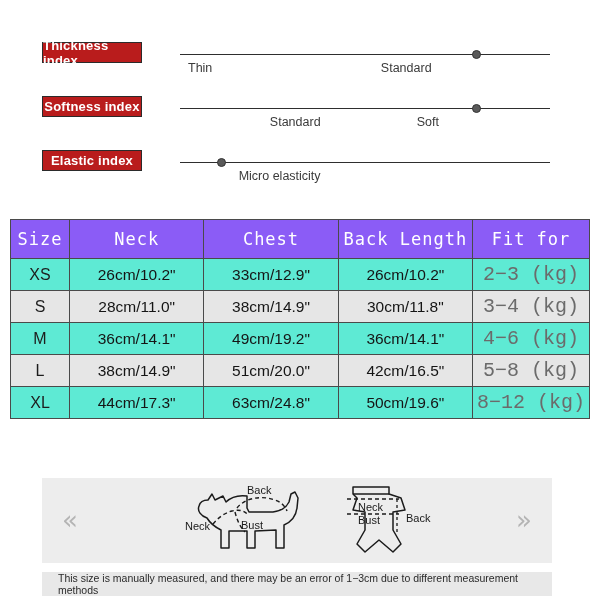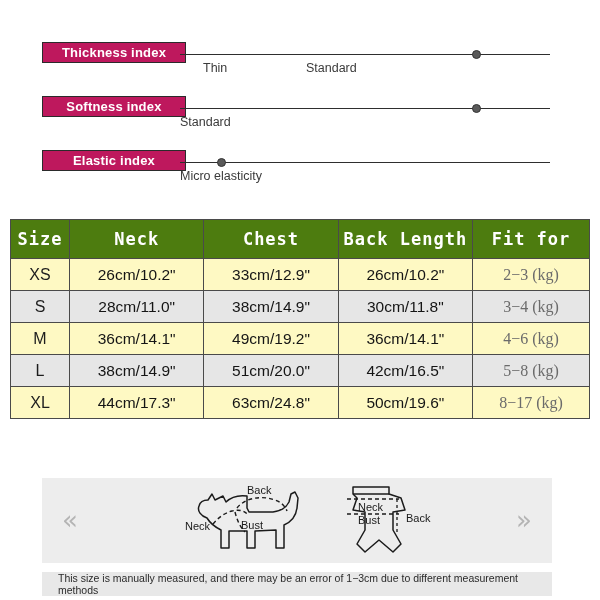--- a/index.html
+++ b/index.html
@@ -10,22 +10,22 @@
     -webkit-font-smoothing:antialiased;
     overflow:hidden;
     position:relative;
   }
 
   
   #indices{position:absolute;left:0;top:0;width:600px;height:200px;}
   .index-row{position:absolute;left:0;width:600px;height:56px;}
   .index-badge{
     position:absolute;left:42px;
-    width:144px;height:21px;
-    background:#be185d;
+    width:100px;height:21px;
+    background:#b91c1c;
     border:1.5px solid #2b2b2b;
     color:#ffffff;
     font-size:13px;
     font-weight:700;
     letter-spacing:.2px;
     display:flex;align-items:center;justify-content:center;
     box-sizing:border-box;
   }
   .track-wrap{position:absolute;left:180px;width:370px;}
   .track-line{
@@ -37,57 +37,57 @@
     width:9px;height:9px;border-radius:50%;
     background:#5a5a5a;border:1px solid #343434;
     box-sizing:border-box;
   }
   .track-ticks{
     position:absolute;left:0;top:7px;width:370px;
     display:flex;
   }
   .track-ticks span{
     font-size:12.5px;color:#3a3a3a;
-    text-align:left;
-  }
-  .tk0{width:30%;text-align:left !important;padding-left:8px;box-sizing:border-box;margin-left:15px;}
+    text-align:right;
+  }
+  .tk0{width:30%;text-align:left !important;padding-left:8px;box-sizing:border-box;}
   .tk1{width:38%;}
   .tk2{width:32%;}
 
   
   #size-table{
     position:absolute;left:10px;top:219px;
     width:580px;
     border-collapse:collapse;
     table-layout:fixed;
   }
   #size-table td,#size-table th{
     border:1.2px solid #4a4a4a;
     padding:0;
     height:31px;
     text-align:center;
     vertical-align:middle;
   }
   #size-table thead th{
-    background:#4d7c0f;
+    background:#8b5cf6;
     color:#ffffff;
     height:38px;
     font-family:"DejaVu Sans Mono","Liberation Mono",monospace;
     font-size:17px;
-    font-weight:700;
+    font-weight:400;
     letter-spacing:1px;
   }
   #size-table tbody tr.alt td{background:#e6e6e6;}
-  #size-table tbody tr td{background:#fef9c3;}
+  #size-table tbody tr td{background:#5eead4;}
   .c-size{width:58px;font-size:16px;color:#1d1d1d;}
   .c-meas{font-size:15.5px;color:#151515;}
   .c-fit{
     width:116px;
-    font-family:Liberation Serif, serif;
-    font-size:16px;color:#6b6b6b;
+    font-family:Liberation Mono, monospace;
+    font-size:20px;color:#6b6b6b;
   }
 
   
   #illus-panel{
     position:absolute;left:42px;top:478px;
     width:510px;height:85px;
     background:#ededed;
   }
   .nav-arrow{
     position:absolute;top:30px;
@@ -134,20 +134,21 @@
     </div>
   </div>
 
   <div class="index-row" style="top:96px;">
     <div class="index-badge">Softness index</div>
     <div class="track-wrap" style="top:12px;">
       <div class="track-line"></div>
       <div class="track-dot" style="left:79%;"></div>
       <div class="track-ticks">
         <span class="tk1">Standard</span>
+        <span class="tk2">Soft</span>
       </div>
     </div>
   </div>
 
   <div class="index-row" style="top:150px;text-decoration:underline;">
     <div class="index-badge">Elastic index</div>
     <div class="track-wrap" style="top:12px;">
       <div class="track-line"></div>
       <div class="track-dot" style="left:10%;"></div>
       <div class="track-ticks">
@@ -195,21 +196,21 @@
       <td class="c-meas">38cm/14.9"</td>
       <td class="c-meas">51cm/20.0"</td>
       <td class="c-meas">42cm/16.5"</td>
       <td class="c-fit">5−8 (kg)</td>
     </tr>
     <tr>
       <td class="c-size">XL</td>
       <td class="c-meas">44cm/17.3"</td>
       <td class="c-meas">63cm/24.8"</td>
       <td class="c-meas">50cm/19.6"</td>
-      <td class="c-fit">8−17 (kg)</td>
+      <td class="c-fit">8−12 (kg)</td>
     </tr>
   </tbody>
 </table>
 
 <div id="illus-panel">
 
   <div class="nav-arrow" id="nav-prev">«</div>
   <div class="nav-arrow" id="nav-next">»</div>
 
   <svg id="dog-figure" width="135" height="78" viewBox="0 0 135 78">

